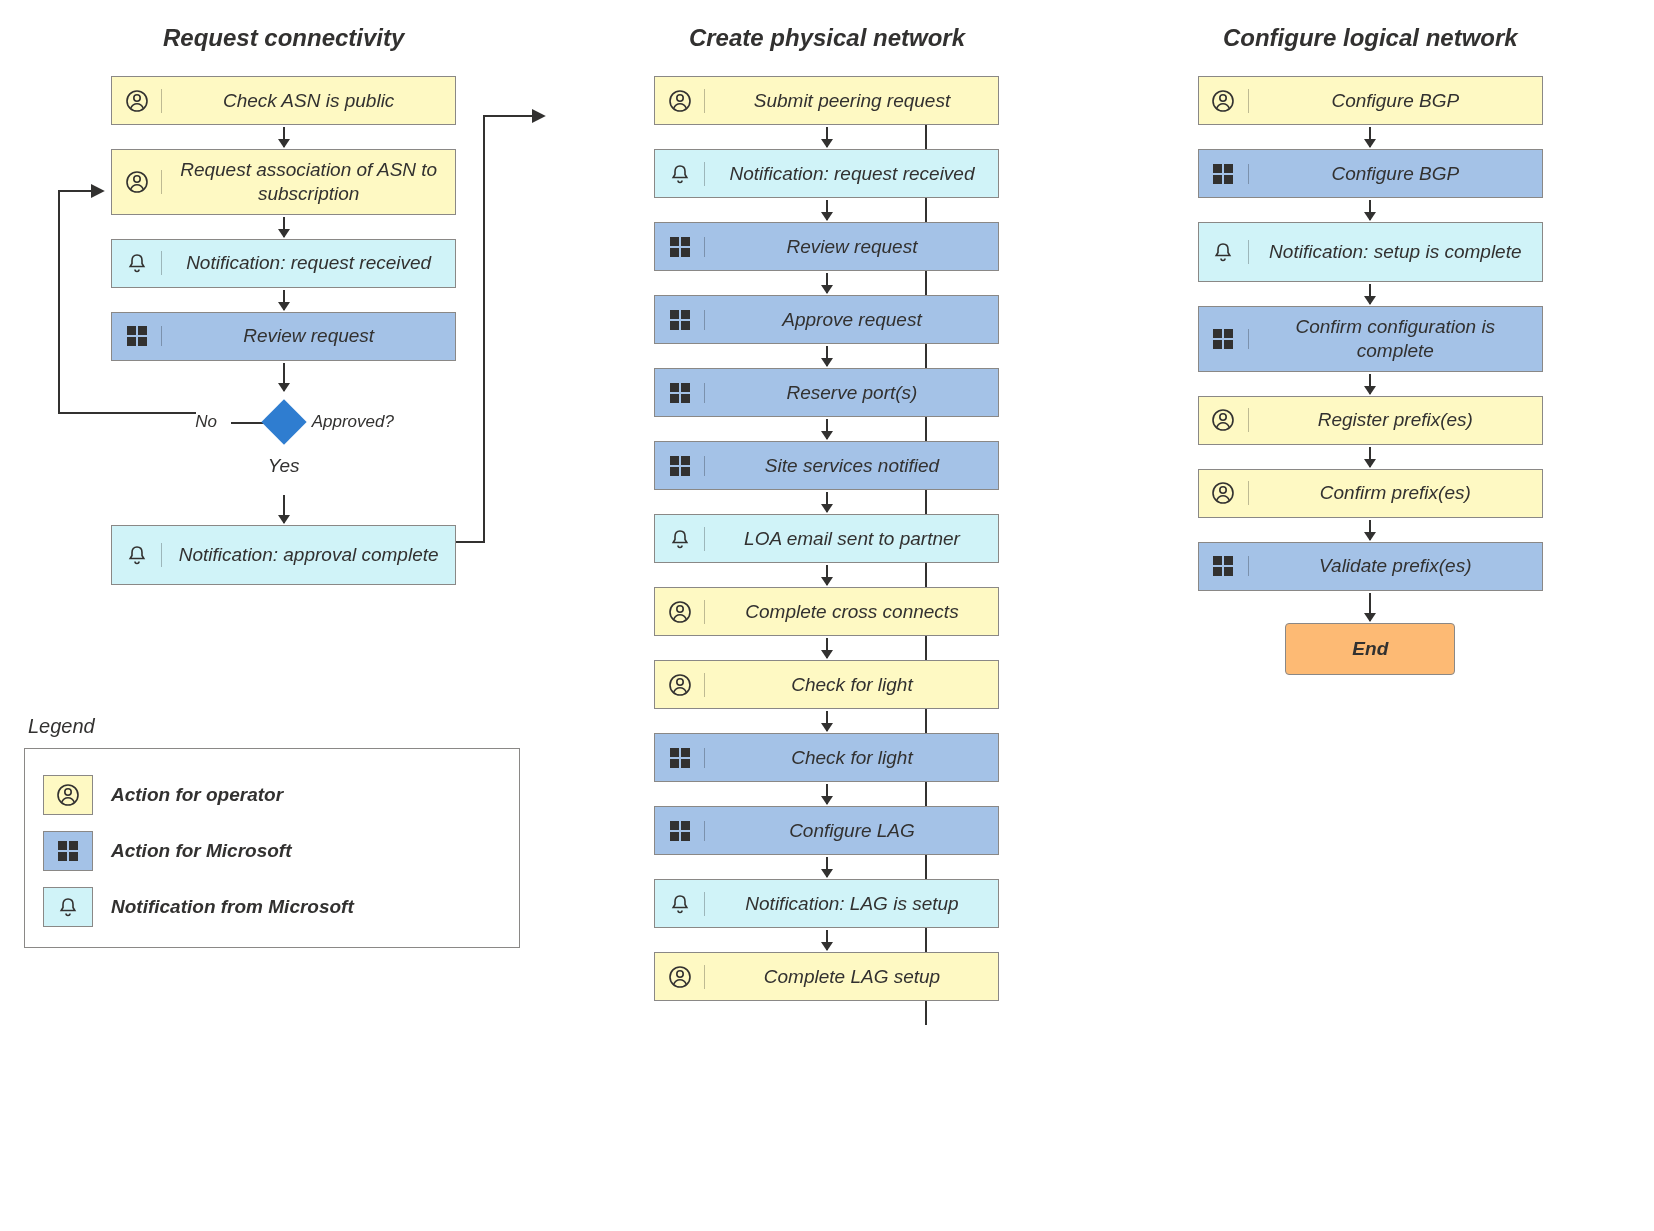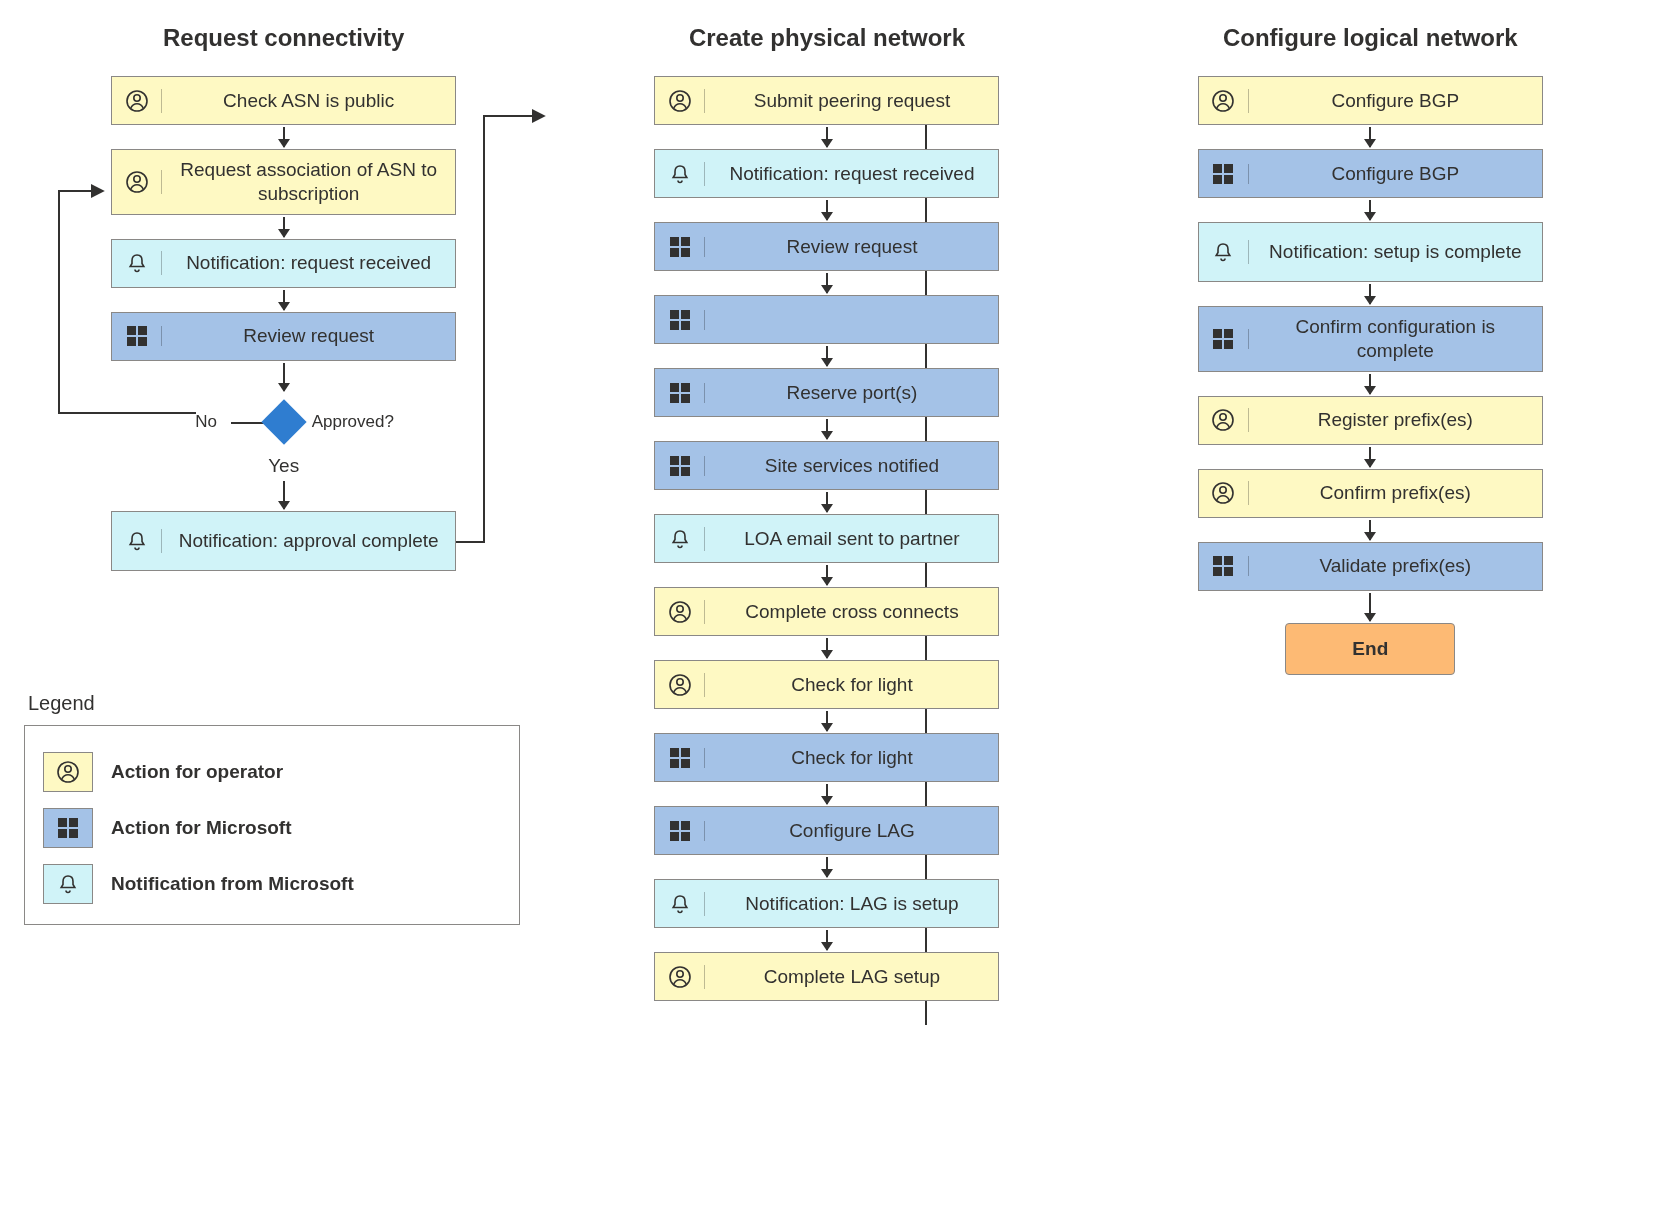--- a/index.html
+++ b/index.html
@@ -10,20 +10,21 @@
     font-size: 19px;
     color: #323130;
     background: #fff;
     width: 1654px;
   }
   .wrap {
     display: grid;
     grid-template-columns: 1fr 1fr 1fr;
     column-gap: 24px;
     align-items: start;
+    font-style: italic;
   }
   .col-title {
     font-weight: 700;
     font-size: 24px;
     text-align: center;
     margin-bottom: 24px;
   }
   .col {
     display: flex;
     flex-direction: column;
@@ -103,23 +104,23 @@
     height: 32px;
     background: #2f7dd0;
     transform: rotate(45deg);
   }
   .no-lbl, .approved-lbl {
     position: absolute;
     font-size: 17px;
   }
   .no-lbl { left: 84px; top: 50%; transform: translateY(-50%); }
   .approved-lbl { left: calc(50% + 28px); top: 50%; transform: translateY(-50%); }
-  .yes-lbl { margin-top: 4px; margin-bottom: 2px; font-size: 19px; }
-
-  .legend-title { font-size: 20px; margin: 31px 0 10px 4px; }
+  .yes-lbl { margin-top: 4px; margin-bottom: 16px; font-size: 19px; }
+
+  .legend-title { font-size: 20px; margin: 40px 0 10px 4px; }
   .legend-box {
     border: 1px solid #8a8886;
     width: 496px;
     padding: 10px 18px 4px;
   }
   .legend-row {
     display: flex;
     align-items: center;
     gap: 18px;
     margin: 16px 0;
@@ -314,20 +315,21 @@
 
     <div class="node microsoft">
       <div class="icon">
           <svg class="icon-ms" width="20" height="20">
             <rect x="0" y="0" width="9" height="9"></rect>
             <rect x="11" y="0" width="9" height="9"></rect>
             <rect x="0" y="11" width="9" height="9"></rect>
             <rect x="11" y="11" width="9" height="9"></rect>
           </svg>
         </div>
+      <div class="label">Approve request</div>
     </div>
     <div class="arrow-down"></div>
 
     <div class="node microsoft">
       <div class="icon">
           <svg class="icon-ms" width="20" height="20">
             <rect x="0" y="0" width="9" height="9"></rect>
             <rect x="11" y="0" width="9" height="9"></rect>
             <rect x="0" y="11" width="9" height="9"></rect>
             <rect x="11" y="11" width="9" height="9"></rect>

